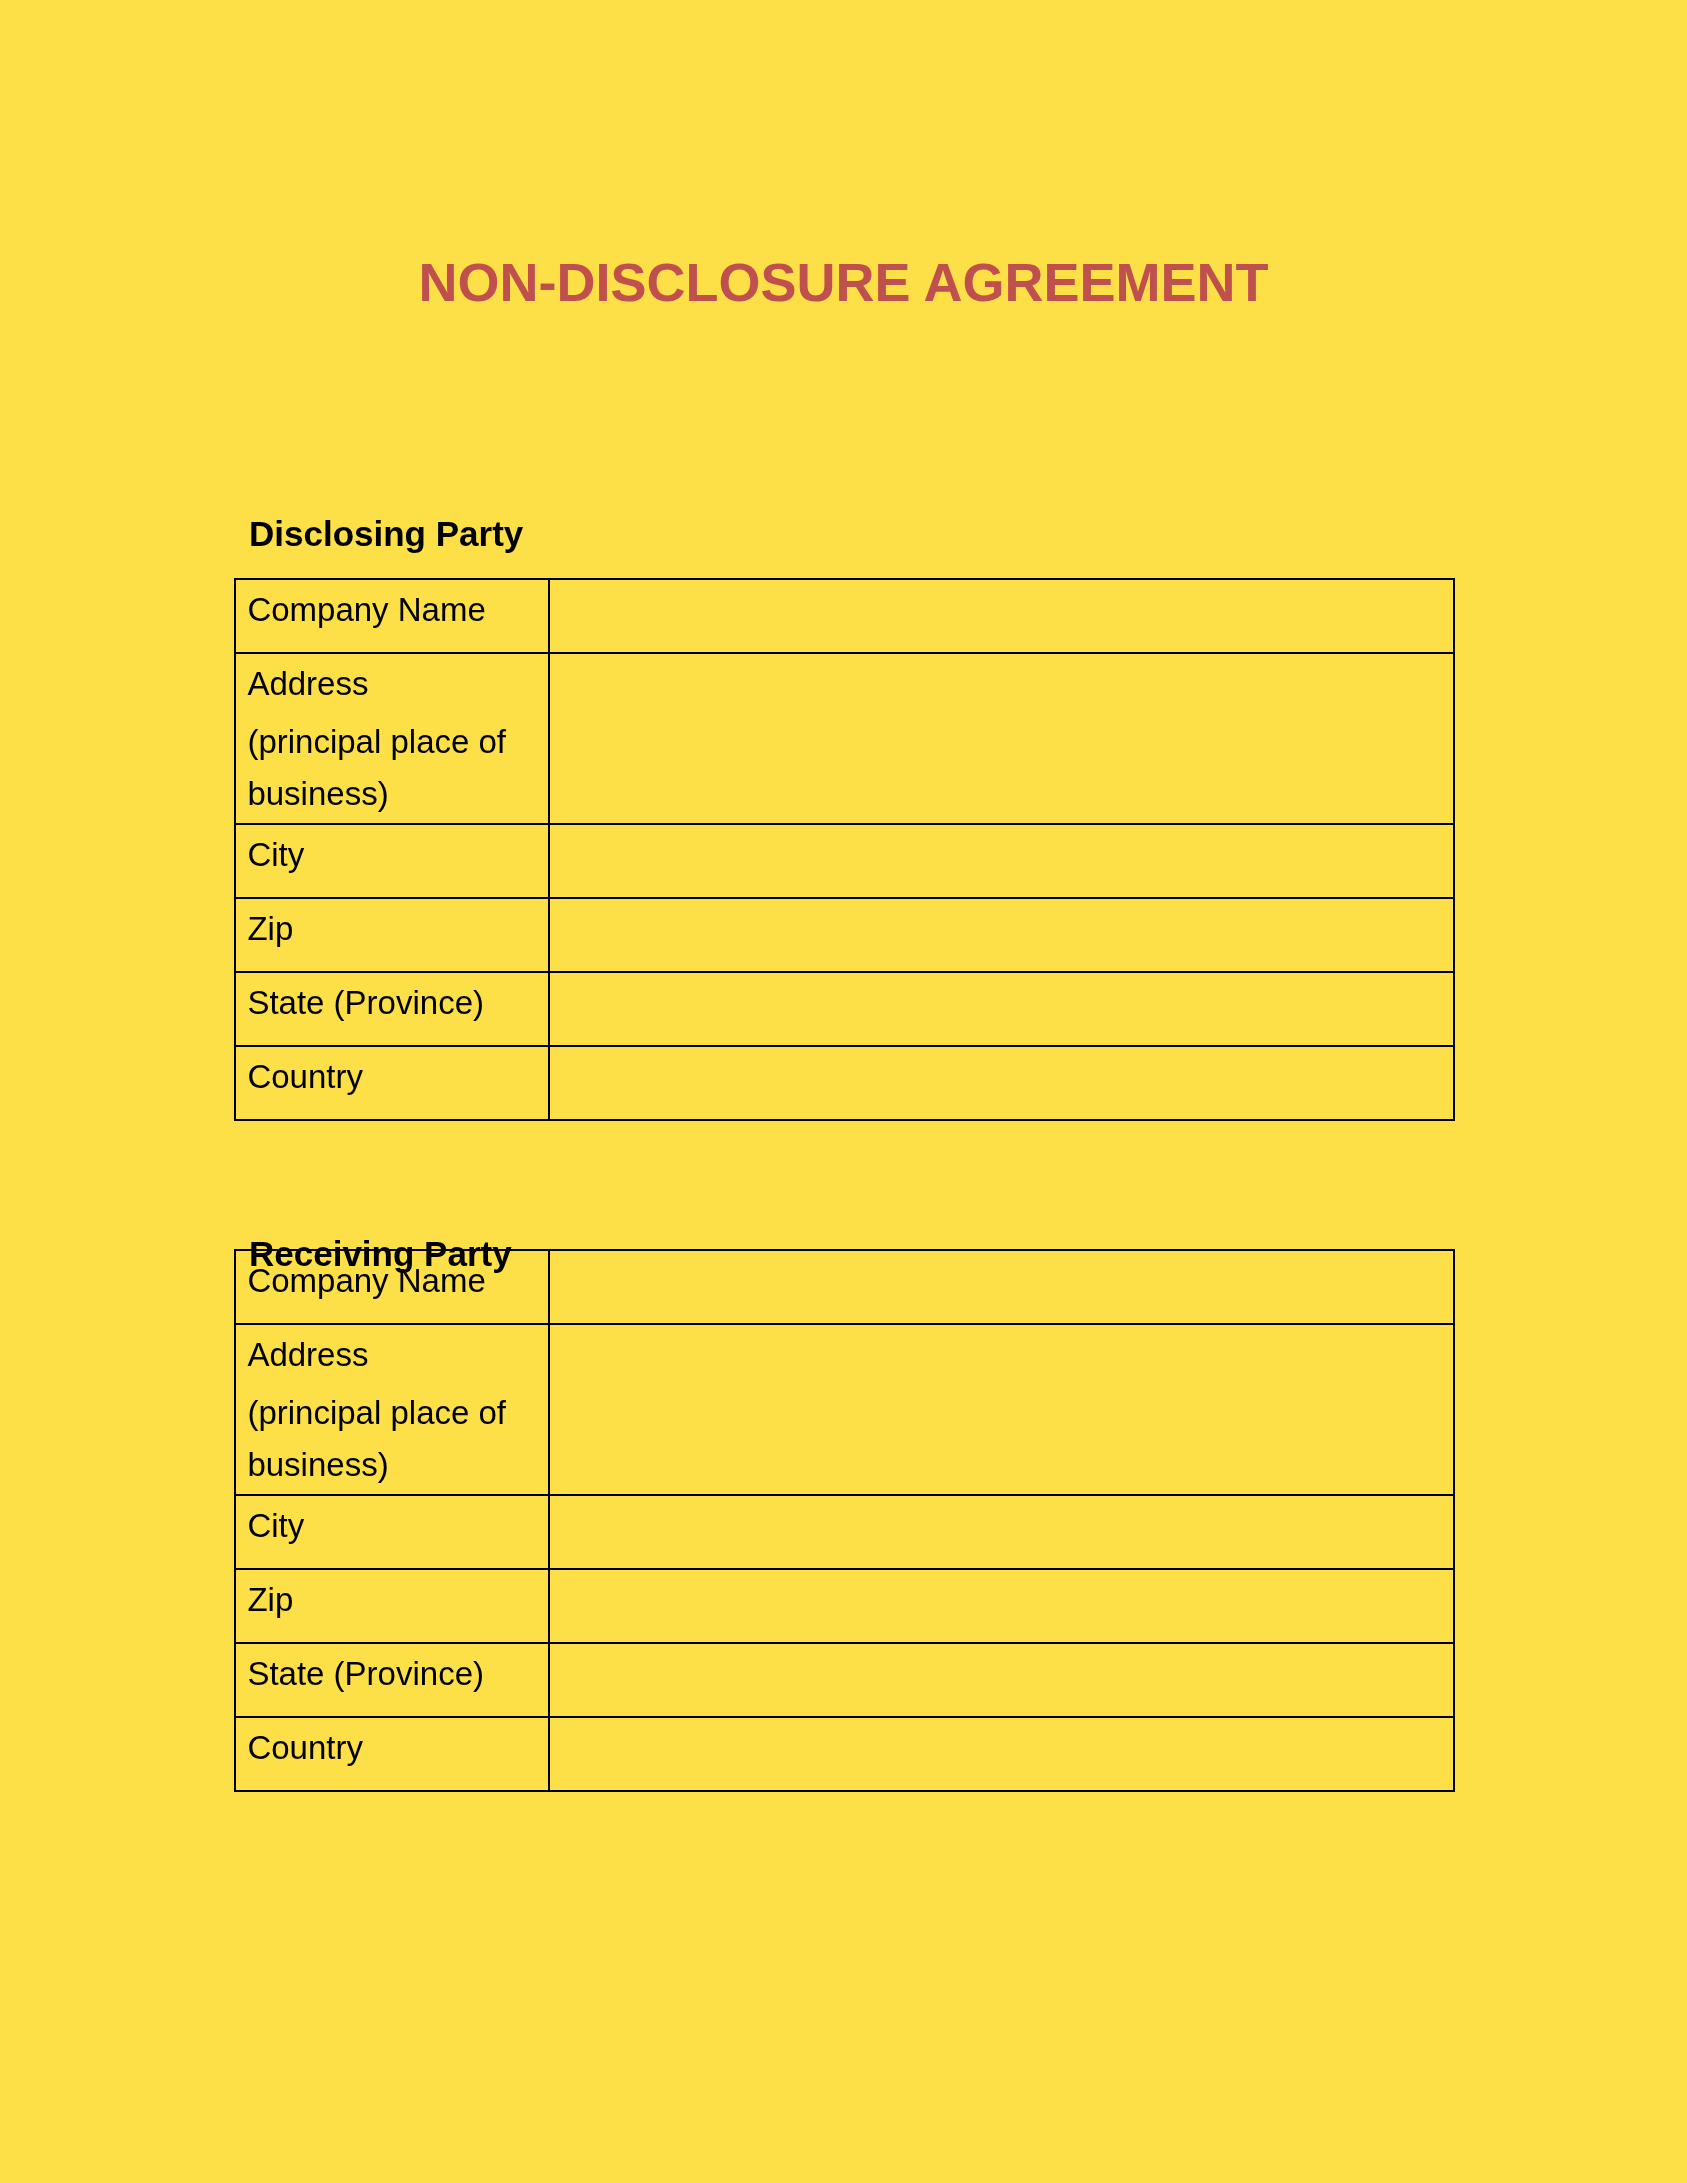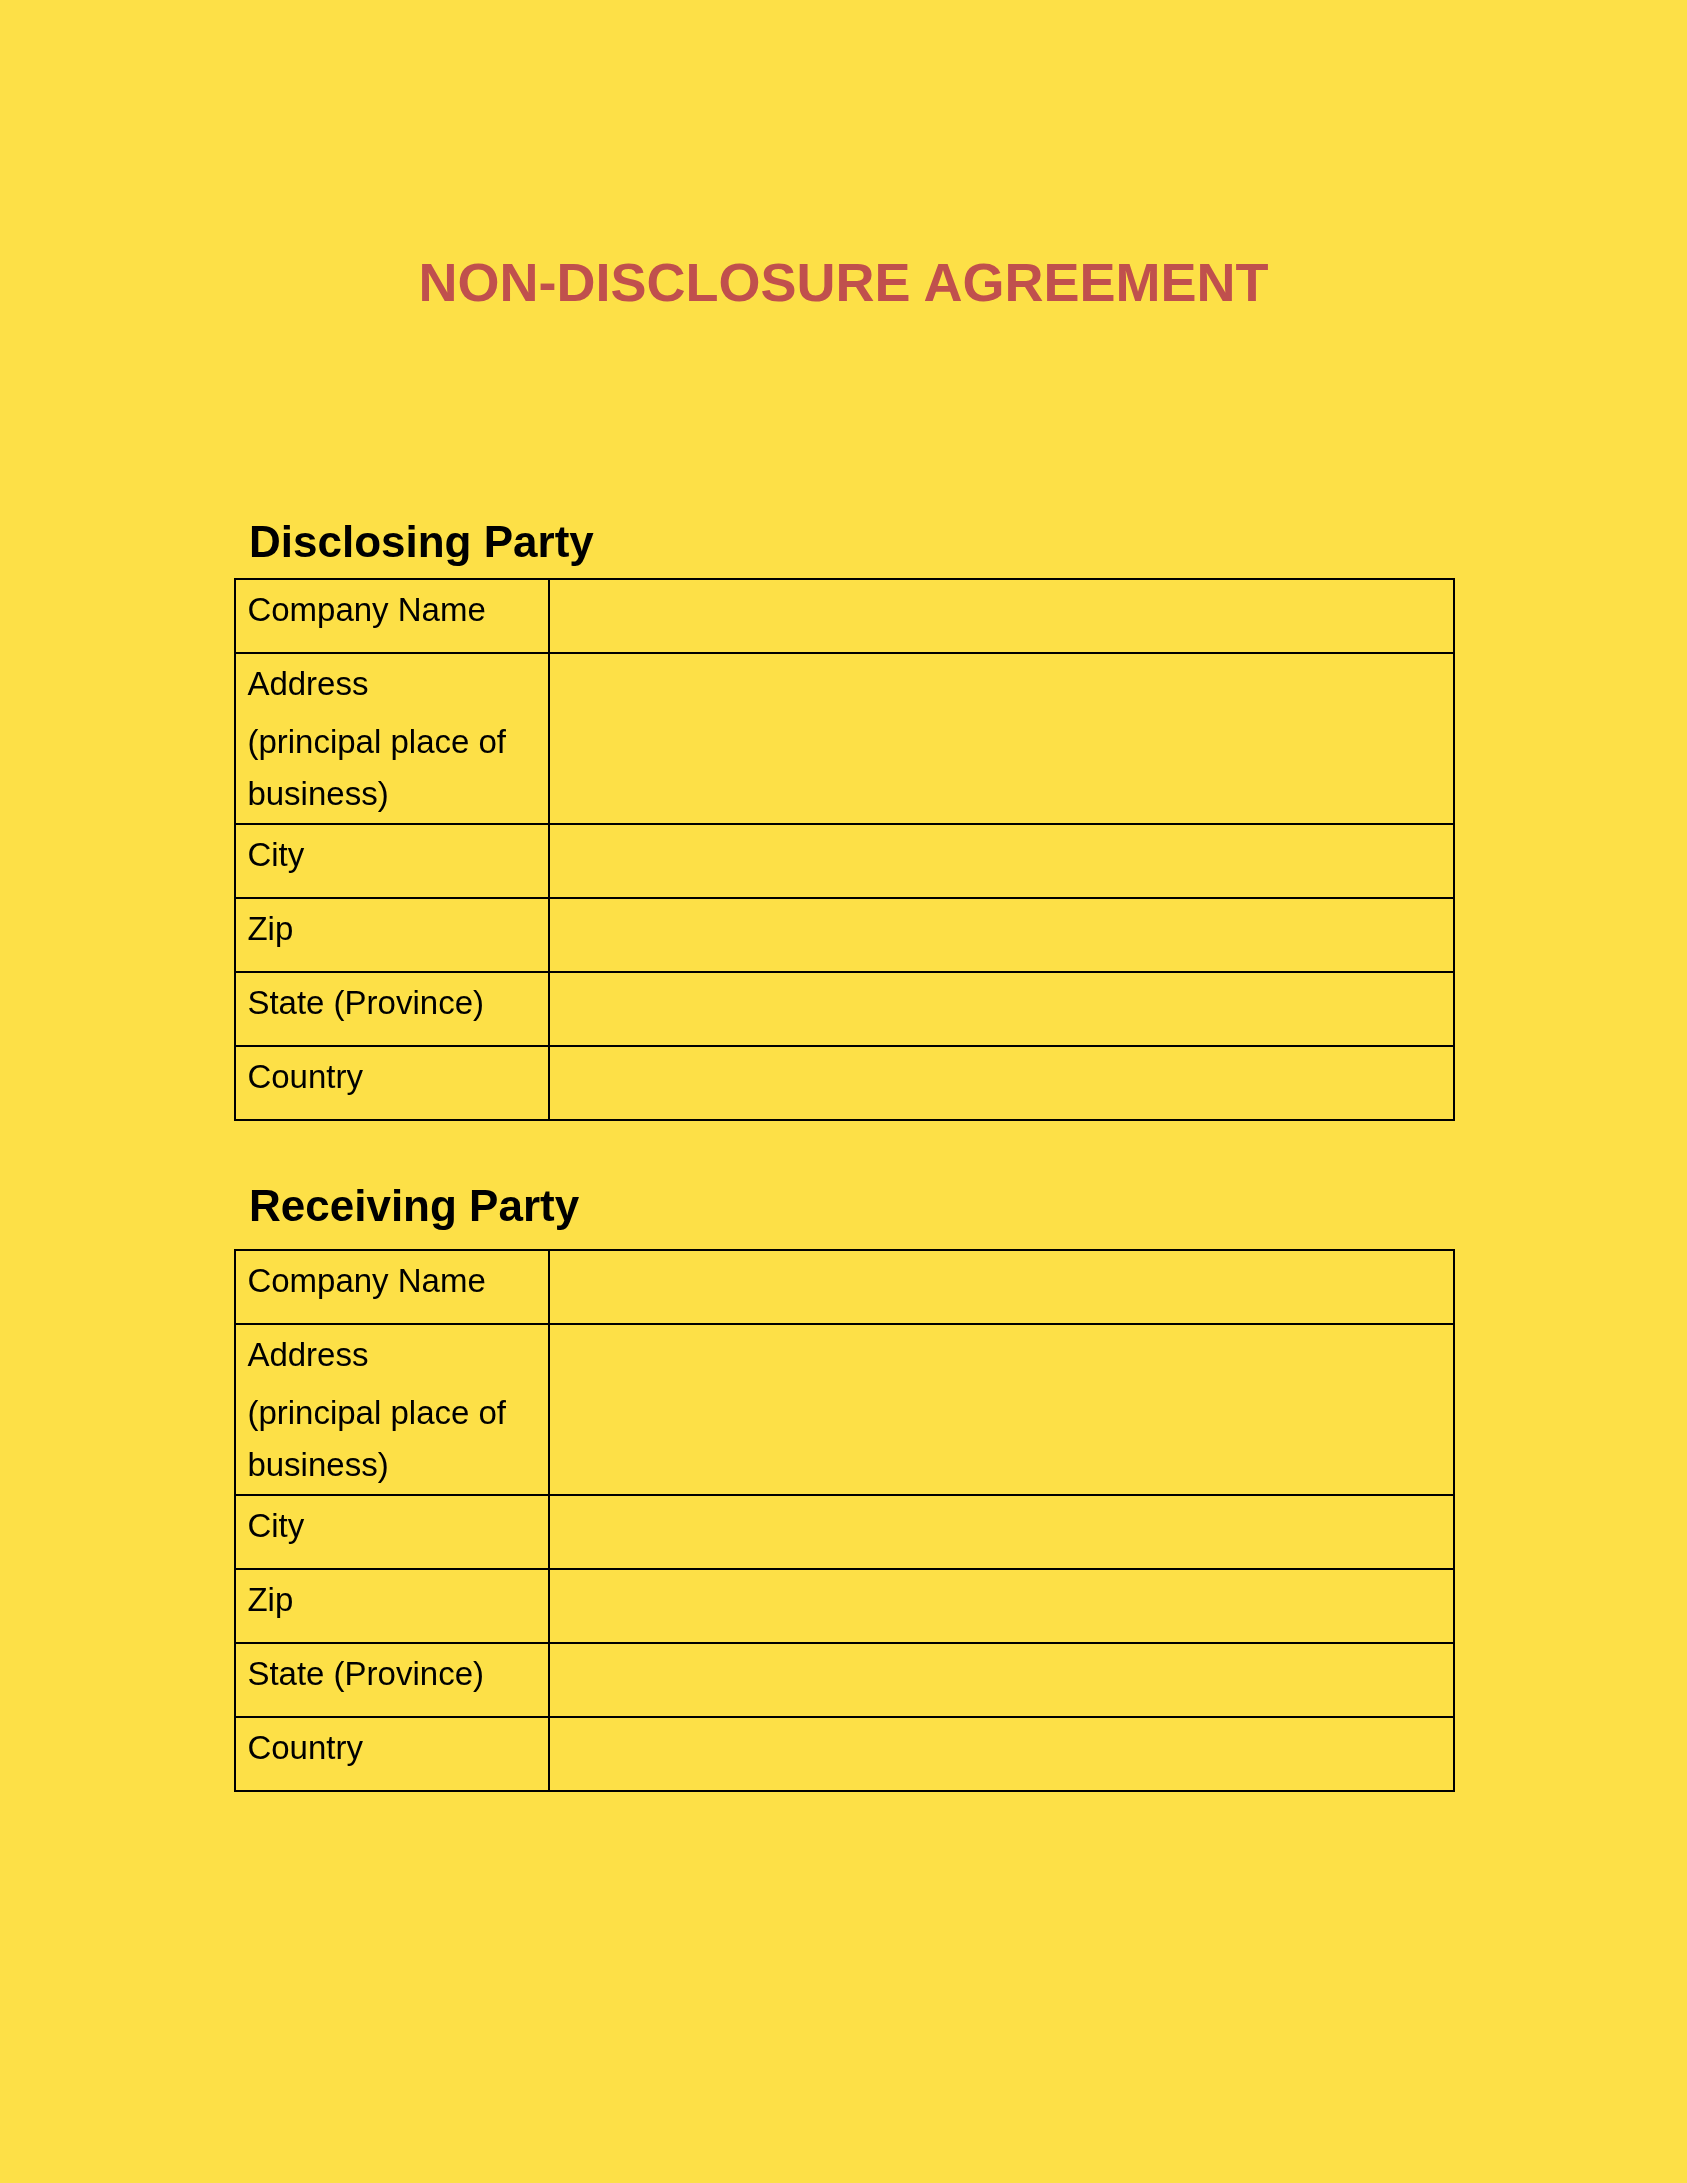--- a/index.html
+++ b/index.html
@@ -28,26 +28,26 @@
     top: 330px;
     left: 252px;
     width: 1170px;
     font-size: 32px;
     line-height: 55px;
     white-space: pre-wrap;
   }
   .section-heading {
     position: absolute;
     left: 249px;
-    font-size: 44px;
+    font-size: 35px;
     font-weight: bold;
     line-height: 52px;
   }
   .heading-disclosing { top: 479px; }
-  .heading-receiving  { top: 1143px; }
+  .heading-receiving  { top: 1199px; }
   table.party-table {
     position: absolute;
     left: 234px;
     width: 1221px;
     border-collapse: collapse;
     table-layout: fixed;
     font-size: 33px;
     line-height: 52px;
   }
   .table-disclosing { top: 578px; }

